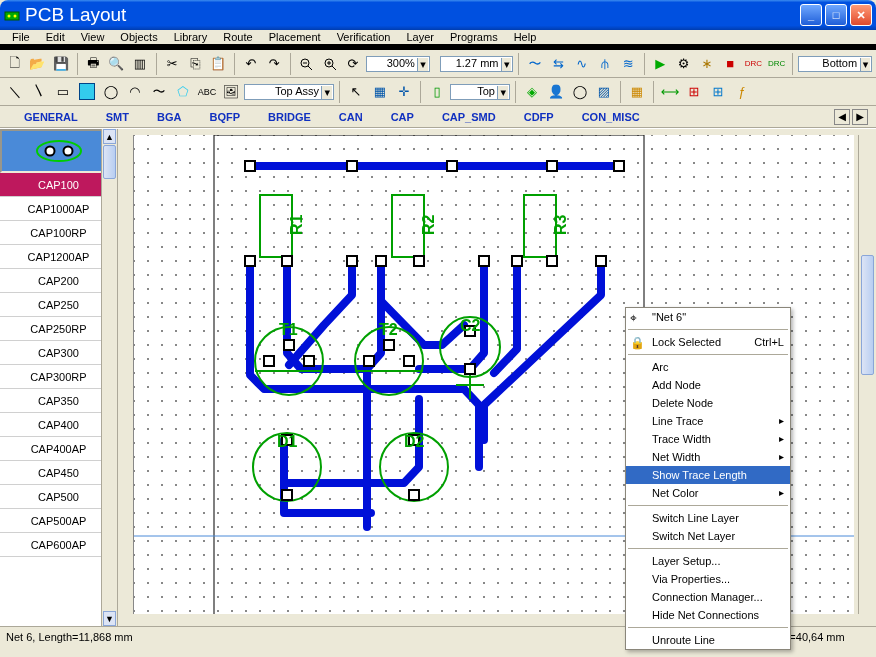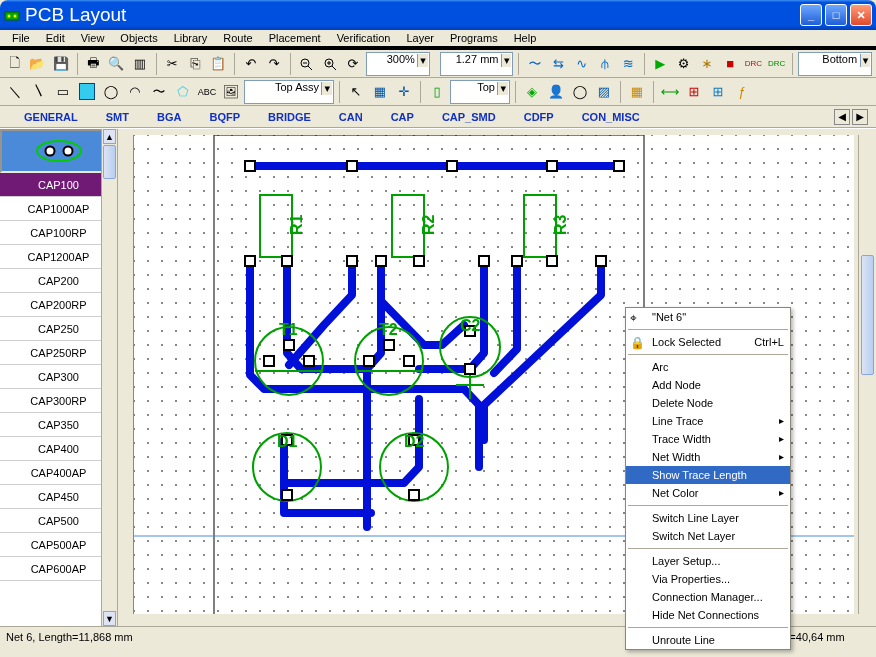--- a/index.html
+++ b/index.html
@@ -7,45 +7,45 @@
 
   
   .titlebar { height: 30px; background: linear-gradient(to bottom, #3c8cf0 0%, #0050e0 8%, #0050e0 85%, #003db0 100%); display: flex; align-items: center; padding: 0 4px; color: #fff; border-radius: 8px 8px 0 0; }
   .titlebar .logo { width: 16px; height: 16px; margin-right: 5px; display:flex;align-items:center;justify-content:center;}
   .titlebar .title { font-size: 19px; font-weight: normal; flex: 1; }
   .titlebar .winbtn { width: 22px; height: 22px; margin-left: 3px; border-radius: 3px; display: flex; align-items: center; justify-content: center; font-weight: bold; color: #fff; }
   .winbtn.min, .winbtn.max { background: linear-gradient(to bottom,#6fa8ff,#1f5ed8); border:1px solid #fff;}
   .winbtn.close { background: linear-gradient(to bottom,#ff9b77,#e04a2d); border:1px solid #fff;}
 
   
-  .menubar { height: 20px; background:#ece9d8; display: flex; align-items: center; padding: 0 4px; border-bottom: 4px solid #000000; }
+  .menubar { height: 20px; background:#ece9d8; display: flex; align-items: center; padding: 0 4px; border-bottom: 6px solid #000000; }
   .menubar span { padding: 2px 8px; }
 
   
   .toolbar { background: #ece9d8; border-bottom: 1px solid #aca899; display: flex; align-items: center; padding: 2px 4px; height: 28px; gap:2px;}
   .toolbar .sep { width:1px; height:22px; background:#aca899; margin:0 3px;}
   .tbbtn { width: 22px; height: 22px; display: inline-flex; align-items: center; justify-content: center; font-size: 13px; border: 1px solid transparent;}
-  .toolbarselect { height:24px; font-size:11px; border:1px solid #7f9db9; background:#fff; padding:0 2px;}
+  .toolbarselect { height:16px; font-size:11px; border:1px solid #7f9db9; background:#fff; padding:0 2px;}
   .toolbarselect.r{text-align:right; padding-right:14px;position:relative;}
   .toolbarselect.r::after{content:"▾"; position:absolute; right:1px; top:1px; color:#000; background:#ece9d8; border-left:1px solid #7f9db9;padding:0 2px;}
 
   
   .tabstrip { height: 22px; background:#ece9d8; border-bottom:1px solid #aca899; display:flex; align-items:center; padding-left:10px;}
   .tabstrip .tab { padding: 3px 14px; font-weight:bold; color:#1030c0; }
   .tabstrip .nav { margin-left:auto; margin-right:8px; display:flex; gap:2px;}
   .tabstrip .nav span{border:1px solid #888; background:#ece9d8; width:16px;height:16px;display:flex;align-items:center;justify-content:center;font-size:10px;}
 
   
   .mainarea { display:flex; height: 498px; border-top:1px solid #fff;}
   .sidebar { width:118px; background:#fff; border-right:1px solid #aca899; overflow:hidden; position:relative;}
   .sidebar .preview { height:44px; background:#4a8ad8; border:2px inset #ece9d8; display:flex; align-items:center; justify-content:center;}
   .sidebar .preview svg{display:block;}
   .sidebar .list { overflow:hidden;}
   .sidebar .list .li { height:24px; display:flex; align-items:center; justify-content:center; border-bottom:1px solid #d0d0d0; font-size:11px;}
-  .sidebar .list .li.sel { background:#701a75; color:#fff;text-align:center; }
+  .sidebar .list .li.sel { background:#be185d; color:#fff;text-align:center; }
   .sidebar-scroll{position:absolute; right:0; top:0; bottom:0; width:16px; background:#ece9d8; border-left:1px solid #aca899;}
   .sidebar-scroll .thumb{position:absolute; left:1px; right:1px; top:16px; height:34px; background:linear-gradient(to right,#dce4f5,#b8cef2);border:1px solid #8aa6d8;border-radius:2px;}
   .sidebar-scroll .arr{position:absolute;left:1px;right:1px;height:15px;background:#dce4f5;border:1px solid #8aa6d8;display:flex;align-items:center;justify-content:center;font-size:9px;}
 
   .canvasarea{flex:1; position:relative; background:#ece9d8;}
   .canvas { position:absolute; left:16px; top:6px; right:22px; bottom:12px; background:#fff; overflow:hidden;}
   .dotgrid{position:absolute; inset:0; background-image: radial-gradient(circle, #888 0.8px, transparent 0.8px); background-size: 14px 14px; background-position: 7px 7px;}
   .ruler-v{position:absolute; left:0; top:6px; bottom:12px; width:16px; background:#ece9d8; border-right:1px solid #888;}
   .scroll-v{position:absolute;right:0;top:6px;bottom:12px;width:18px;background:#ece9d8;border-left:1px solid #aca899;}
   .scroll-v .thumb{position:absolute;left:2px;right:2px;top:120px;height:120px;background:linear-gradient(to right,#dce4f5,#b8cef2);border:1px solid #8aa6d8;border-radius:2px;}
@@ -215,21 +215,20 @@
           <circle cx="16" cy="12" r="4.5" fill="#fff" stroke="#000" stroke-width="2"></circle>
           <circle cx="34" cy="12" r="4.5" fill="#fff" stroke="#000" stroke-width="2"></circle>
         </svg>
     </div>
     <div class="list" id="component-list">
         <div class="li sel">CAP100</div>
         <div class="li">CAP1000AP</div>
         <div class="li">CAP100RP</div>
         <div class="li">CAP1200AP</div>
         <div class="li">CAP200</div>
-        <div class="li">CAP200RP</div>
         <div class="li">CAP250</div>
         <div class="li">CAP250RP</div>
         <div class="li">CAP300</div>
         <div class="li">CAP300RP</div>
         <div class="li">CAP350</div>
         <div class="li">CAP400</div>
         <div class="li">CAP400AP</div>
         <div class="li">CAP450</div>
         <div class="li">CAP500</div>
         <div class="li">CAP500AP</div>

